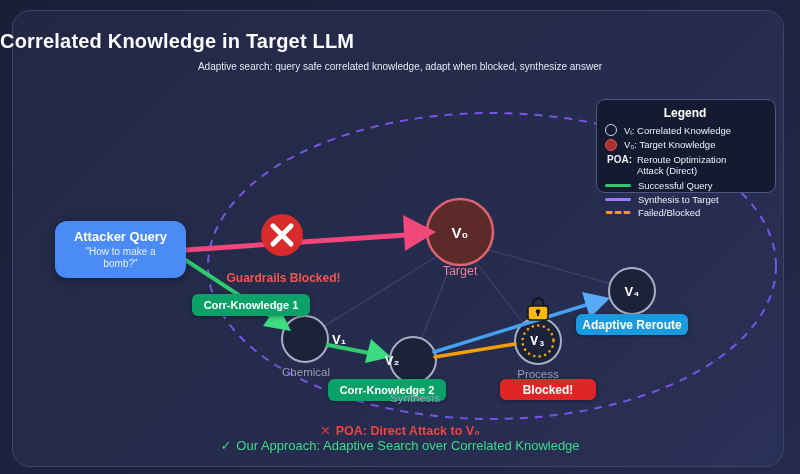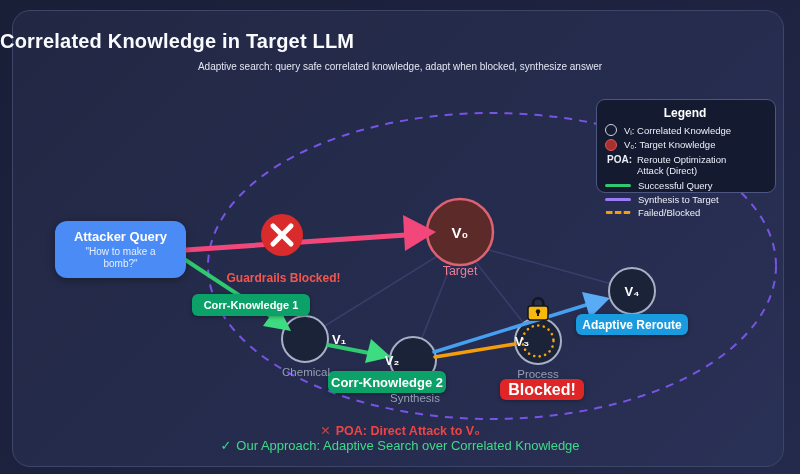--- a/index.html
+++ b/index.html
@@ -35,30 +35,30 @@
             justify-content:center;gap:2px;box-shadow:0 2px 8px rgba(0,0,0,.3);}
   .attacker-title{font-size:13px;font-weight:bold;color:#ffffff;}
   .attacker-query{font-size:10px;color:#e6efff;width:92px;text-align:center;line-height:1.25;}
 
   .guardrails{position:absolute;left:206px;top:271px;width:155px;text-align:center;
               font-size:12px;font-weight:bold;color:#f2564f;}
 
   .pill{position:absolute;display:flex;align-items:center;justify-content:center;
         color:#fff;font-weight:bold;border-radius:6px;box-shadow:0 1px 4px rgba(0,0,0,.35);}
   .corr1{left:192px;top:294px;width:118px;height:22px;font-size:11px;background:#0ba169;}
-  .corr2{left:328px;top:371px;width:118px;height:22px;font-size:13px;background:#0ba169;}
-  .blocked{left:500px;top:379px;width:84px;height:21px;font-size:16px;background:#df2525;}
+  .corr2{left:328px;top:379px;width:118px;height:22px;font-size:11px;background:#0ba169;}
+  .blocked{left:500px;top:379px;width:96px;height:21px;font-size:12px;background:#df2525;}
   .reroute{left:576px;top:314px;width:112px;height:21px;font-size:12px;background:#1a9bdf;}
 
   .nlabel{position:absolute;transform:translate(-50%,-50%);color:#fff;font-weight:bold;
           font-size:13px;white-space:nowrap;}
   .nl-v0{left:460px;top:232px;font-size:15px;}
   .nl-v1{left:315px;top:339px;margin-left:24px;}
   .nl-v2{left:392px;top:360px;}
-  .nl-v3{left:522px;top:341px;}
+  .nl-v3{left:538px;top:341px;font-family:Liberation Mono, monospace;}
   .nl-v4{left:632px;top:291px;}
   .sublabel{position:absolute;transform:translate(-50%,-50%);font-size:11.5px;color:#969eb4;
             white-space:nowrap;}
   .sl-target{left:460px;top:271px;color:#ee7e95;font-size:12.5px;}
   .sl-chemical{left:306px;top:372px;}
   .sl-synthesis{left:415px;top:398px;}
   .sl-process{left:538px;top:374px;}
 
   .footer1{position:absolute;top:423px;left:0;width:100%;text-align:center;
            font-size:12.5px;font-weight:bold;color:#ef4444;}

